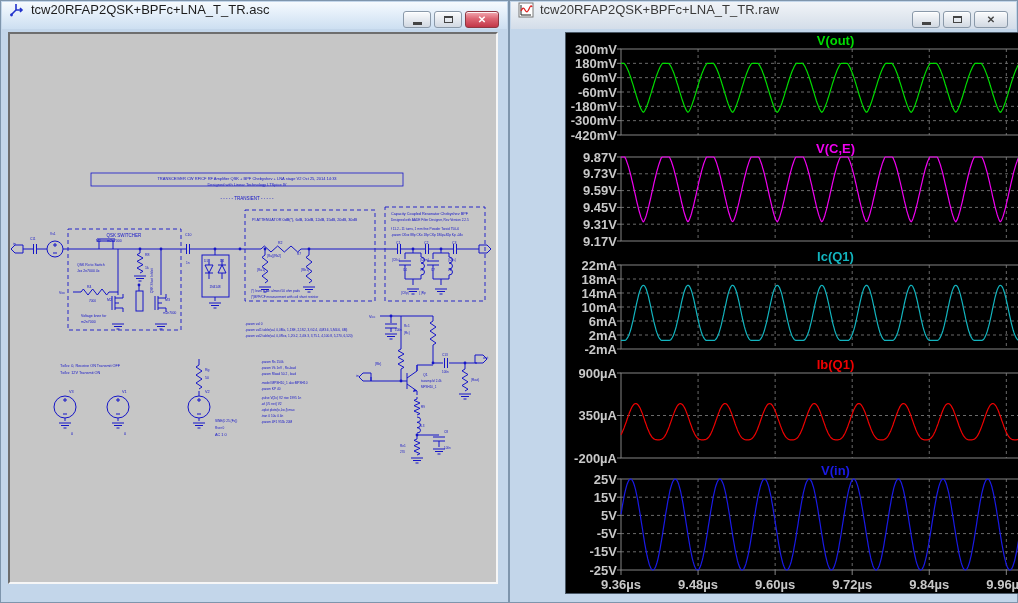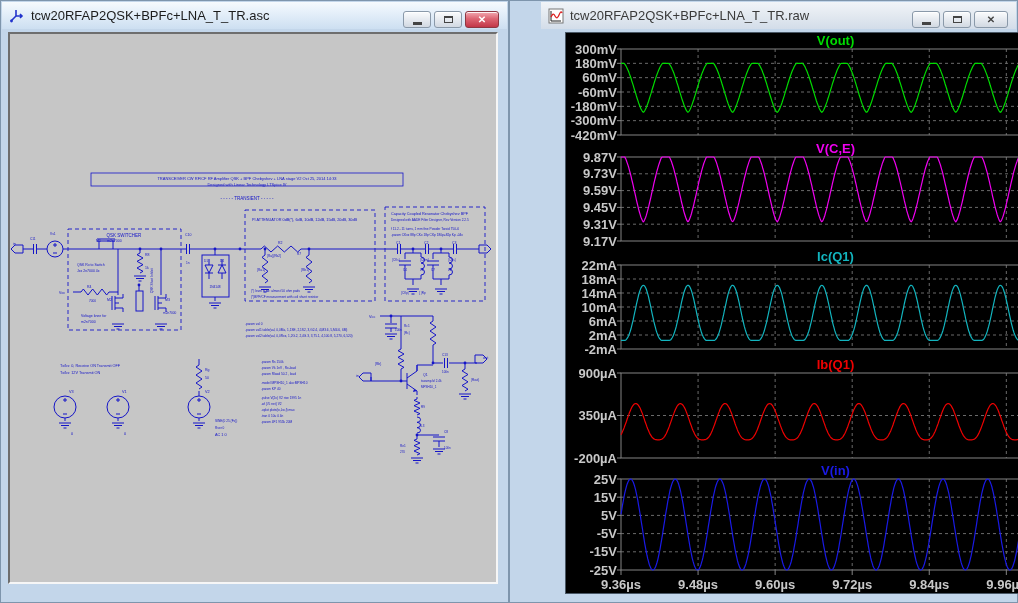--- a/index.html
+++ b/index.html
@@ -2,22 +2,22 @@
 <html><head>
 <meta charset="utf-8">
 <style>
   * { margin:0; padding:0; box-sizing:border-box; }
   body { width:1018px; height:603px; position:relative; background:#000;
          font-family:"Liberation Sans", sans-serif; overflow:hidden; }
   .win { position:absolute; top:0; height:603px; width:509px;
          background:#C3D6EA; border:1px solid #7E95AC; }
   .titlebar { position:absolute; top:1px; left:1px; right:1px; height:27px;
               background:linear-gradient(180deg,#F6FAFD 0%,#E3EEF9 45%,#CDDFF1 100%);
-              display:flex; align-items:center; padding-left:7px; }
-  .titlebar.inactive { background:linear-gradient(180deg,#F1F4F8 0%,#E4EAF1 45%,#D3DDE9 100%);margin-left:30px; }
+              display:flex; padding-left:7px; }
+  .titlebar.inactive { background:linear-gradient(180deg,#F1F4F8 0%,#E4EAF1 45%,#D3DDE9 100%); }
   .title-text { font-size:13px; color:#1c1c1c; margin-left:6px; white-space:nowrap; }
   .inactive .title-text { color:#3a3a3a; }
   .btns { position:absolute; top:9px; right:8px; display:flex; gap:3px; }
   .wbtn { width:28px; height:17px; border:1px solid #8A99A9; border-radius:3px;
           background:linear-gradient(180deg,#FBFCFD 0%,#E8ECF1 45%,#D2D9E2 100%);
           display:flex; align-items:center; justify-content:center;
           box-shadow:inset 0 1px 0 rgba(255,255,255,.85); cursor:default; }
   .wbtn.close { width:34px; }
   .wbtn.close.active { background:linear-gradient(180deg,#F2A9B1 0%,#DD6573 45%,#C23648 100%);
                        border-color:#8E3742; }

